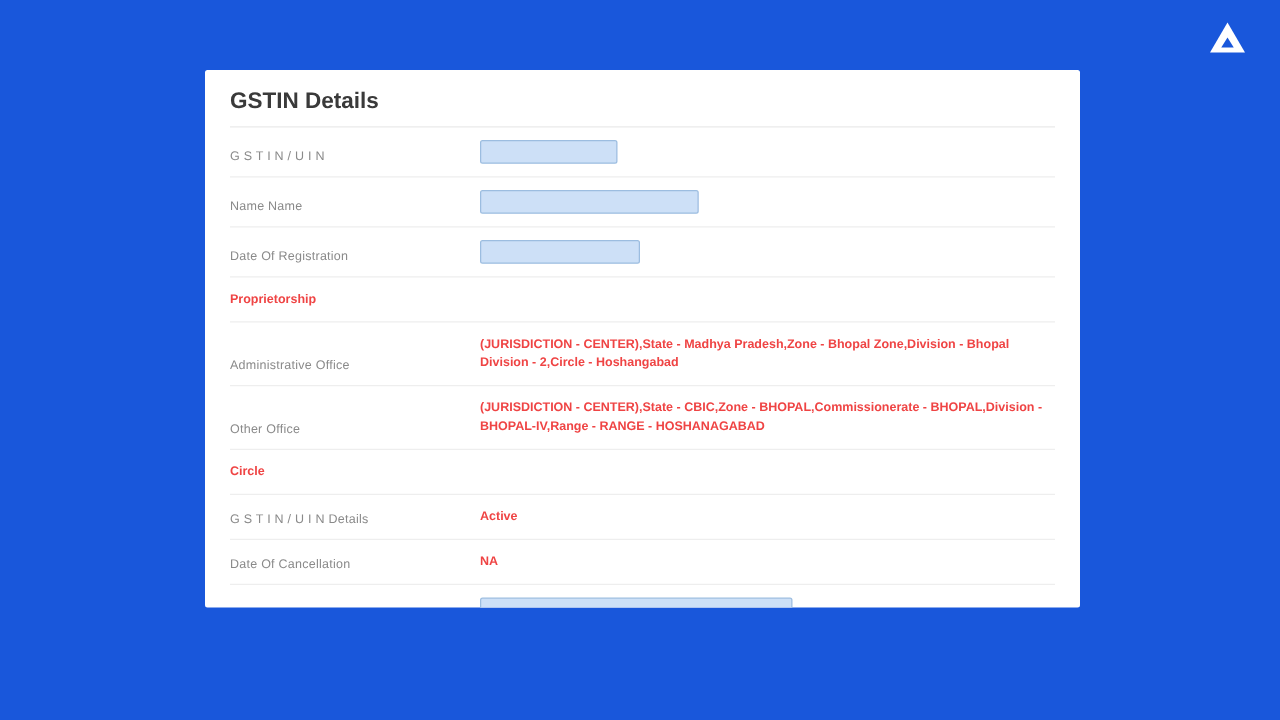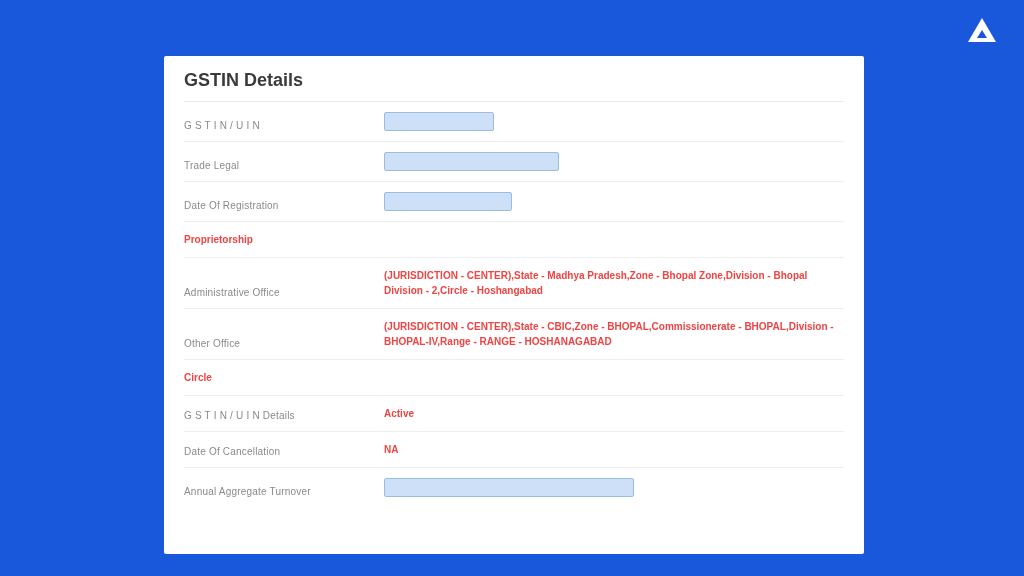--- a/index.html
+++ b/index.html
@@ -26,21 +26,21 @@
     width: 0; height: 0;
     border-left: 5px solid transparent;
     border-right: 5px solid transparent;
     border-bottom: 8px solid #1957db;
   }
   .card {
     position: absolute;
     left: 164px;
     top: 56px;
     width: 700px;
-    height: 498px;
+    height: 430px;
     background: #ffffff;
     border-radius: 2px;
     overflow: hidden;
     padding: 14px 20px 0 20px;
   }
   .title {
     font-size: 18px;
     font-weight: bold;
     color: #3a3a3a;
     padding-bottom: 10px;
@@ -82,21 +82,21 @@
 <div class="logo"></div>
 
 <div class="card">
   <div class="title">GSTIN Details</div>
   <div id="rows-container">
       <div class="row">
         <div class="label">G S T I N / U I N</div>
         <div class="value"><span class="redact" style="width: 110px;"></span></div>
       </div>
       <div class="row">
-        <div class="label">Trade Legal</div>
+        <div class="label">Name Name</div>
         <div class="value"><span class="redact" style="width: 175px;"></span></div>
       </div>
       <div class="row">
         <div class="label">Date Of Registration</div>
         <div class="value"><span class="redact" style="width: 128px;"></span></div>
       </div>
       <div class="row">
         <div class="value">Proprietorship</div>
       </div>
       <div class="row">

